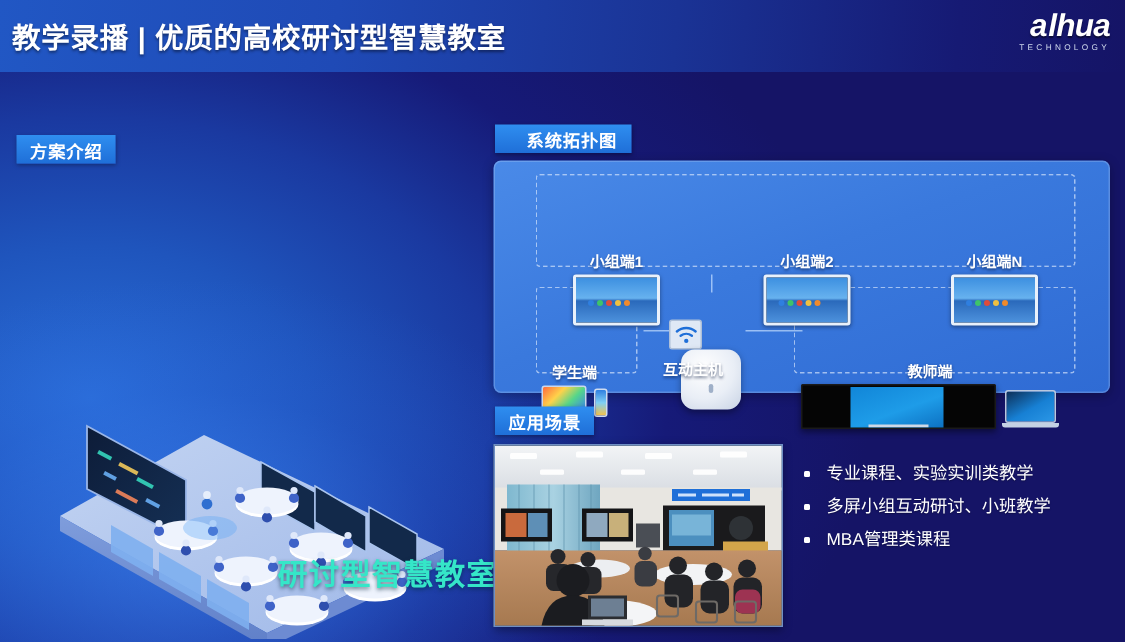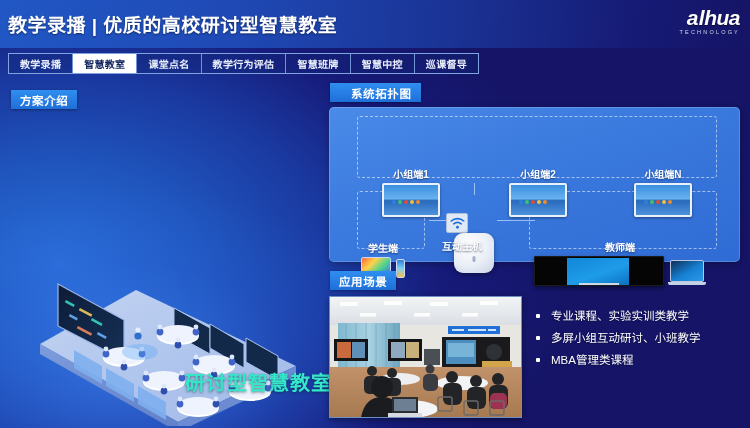--- a/index.html
+++ b/index.html
@@ -220,29 +220,20 @@
 
   <div class="header">
     <div class="header-title">教学录播 | 优质的高校研讨型智慧教室</div>
 
     <div class="logo">
       <div class="logo-word"><span class="mark">a</span><span>lhua</span></div>
       <div class="logo-sub">TECHNOLOGY</div>
     </div>
   </div>
 
-  <div class="tabbar">
-    <div class="tab">教学录播</div>
-    <div class="tab active">智慧教室</div>
-    <div class="tab">课堂点名</div>
-    <div class="tab">教学行为评估</div>
-    <div class="tab">智慧班牌</div>
-    <div class="tab">智慧中控</div>
-    <div class="tab">巡课督导</div>
-  </div>
 
   <div class="badge" id="badge-plan">方案介绍</div>
 
   <div class="iso-wrap">
     <svg class="iso-svg" viewBox="0 0 300 152" xmlns="http://www.w3.org/2000/svg">
       <defs>
         <linearGradient id="floorG" x1="0" y1="0" x2="1" y2="1">
           <stop offset="0%" stop-color="#c3d4f2"></stop>
             <stop offset="100%" stop-color="#9fb8e8"></stop>
         </linearGradient>

